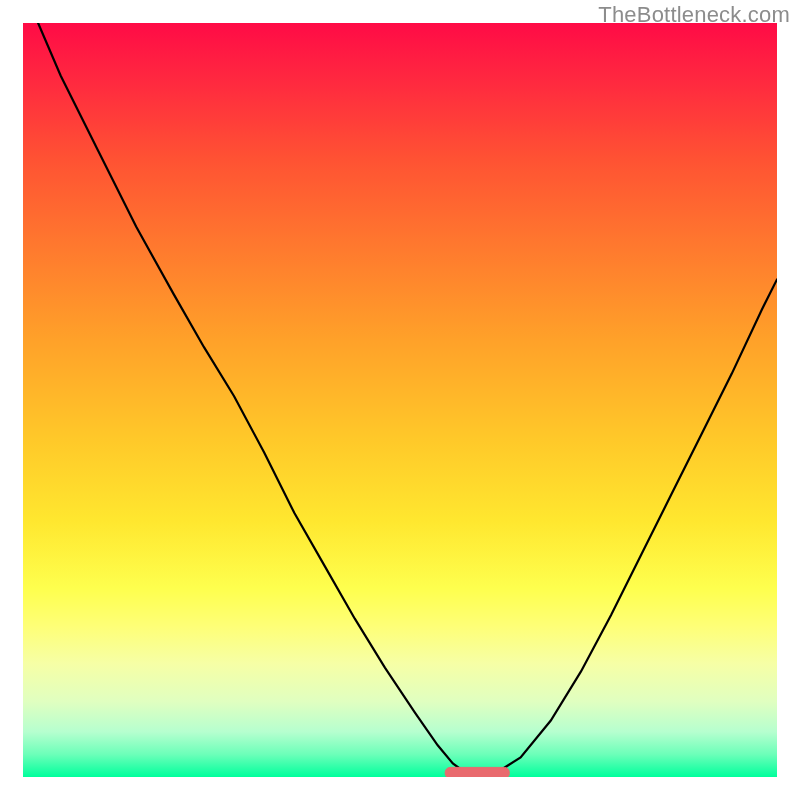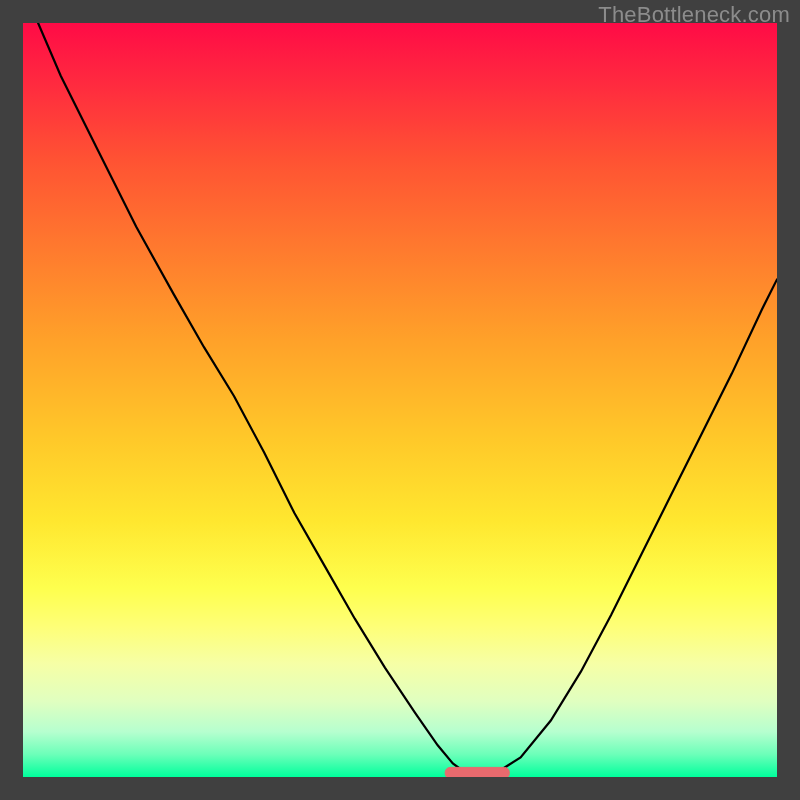--- a/index.html
+++ b/index.html
@@ -8,21 +8,21 @@
     width: 800px;
     height: 800px;
     background: #000;
     font-family: Arial, Helvetica, sans-serif;
     overflow: hidden;
   }
   .frame {
     position: relative;
     width: 800px;
     height: 800px;
-    background: #404040;
+    background: #ffffff;
   }
   .plot-area {
     position: absolute;
     left: 23px;
     top: 23px;
     width: 754px;
     height: 754px;
     
     background: linear-gradient(
       to bottom,

